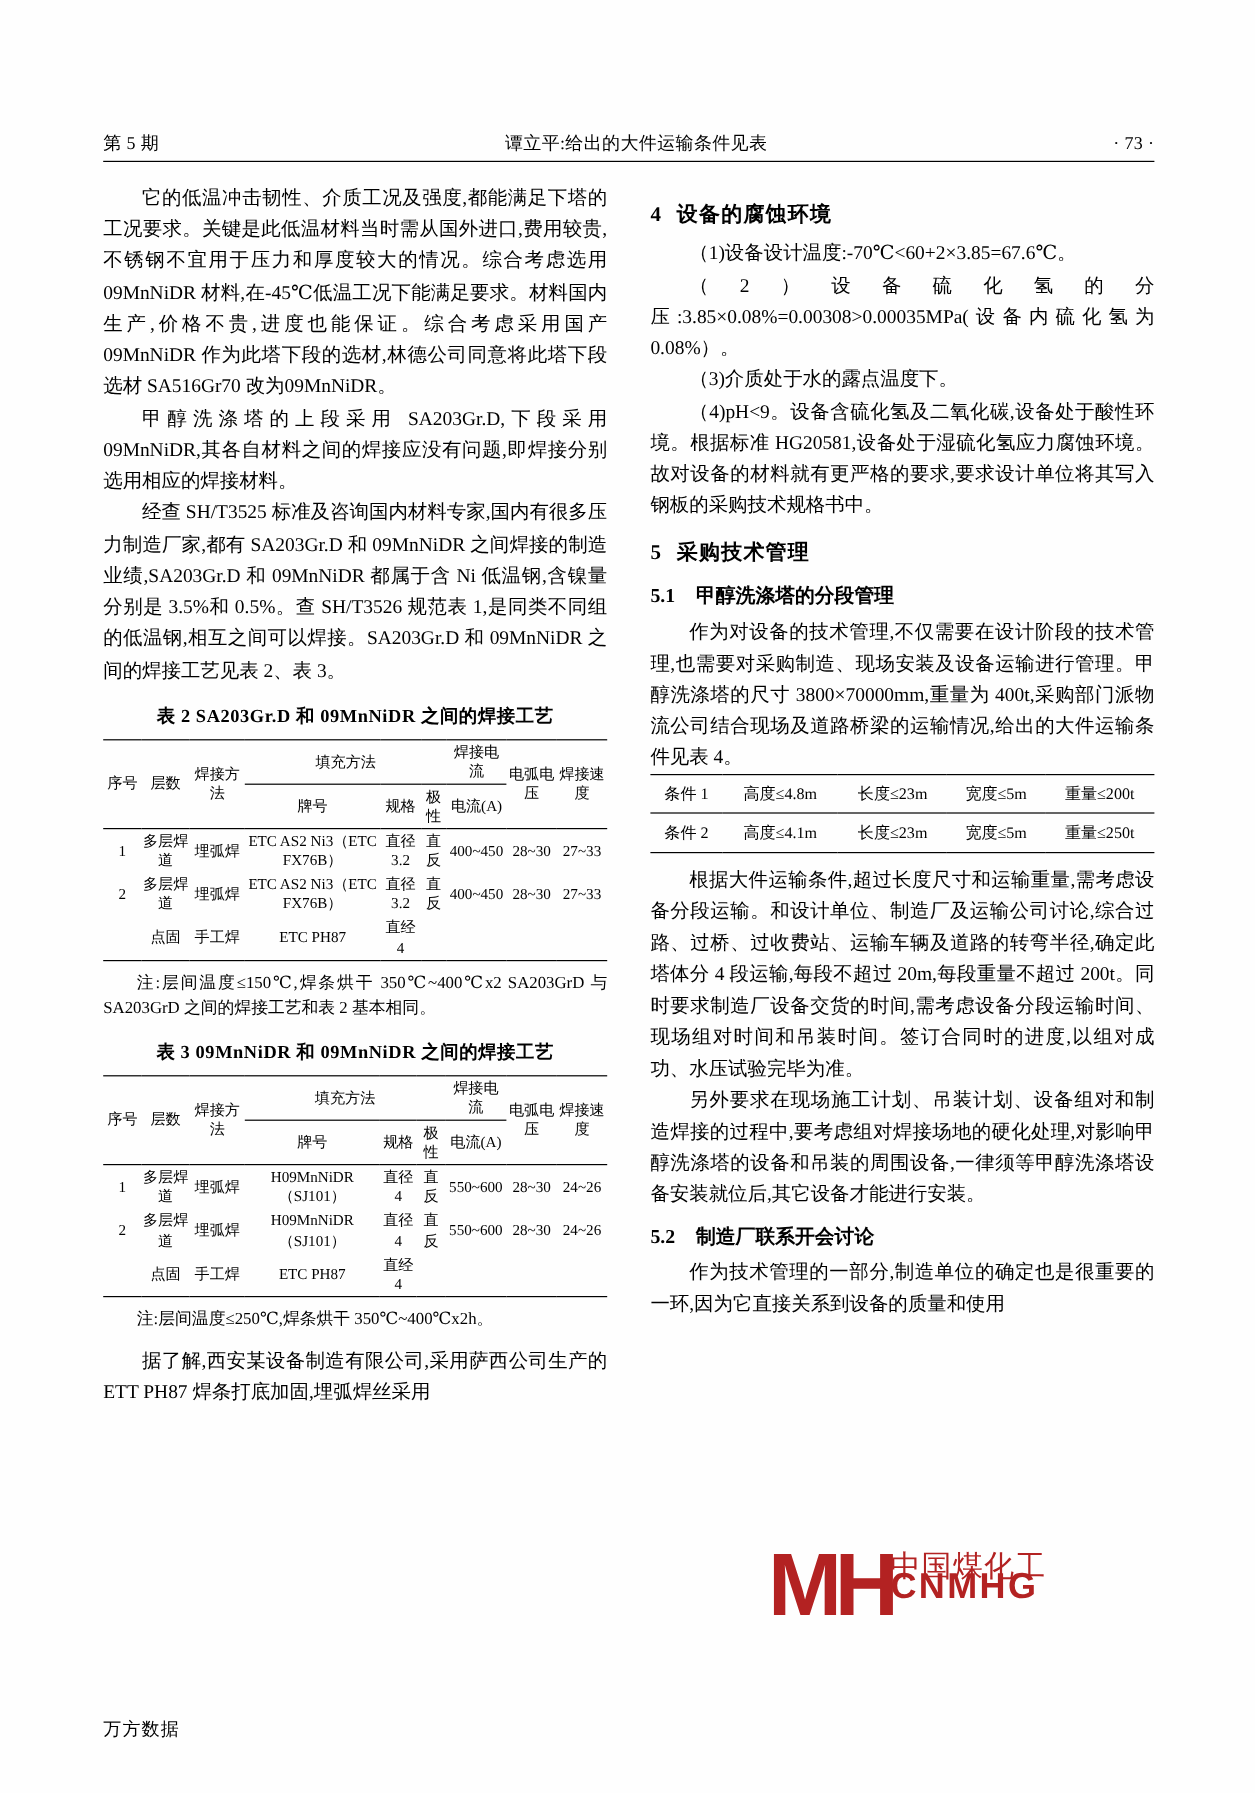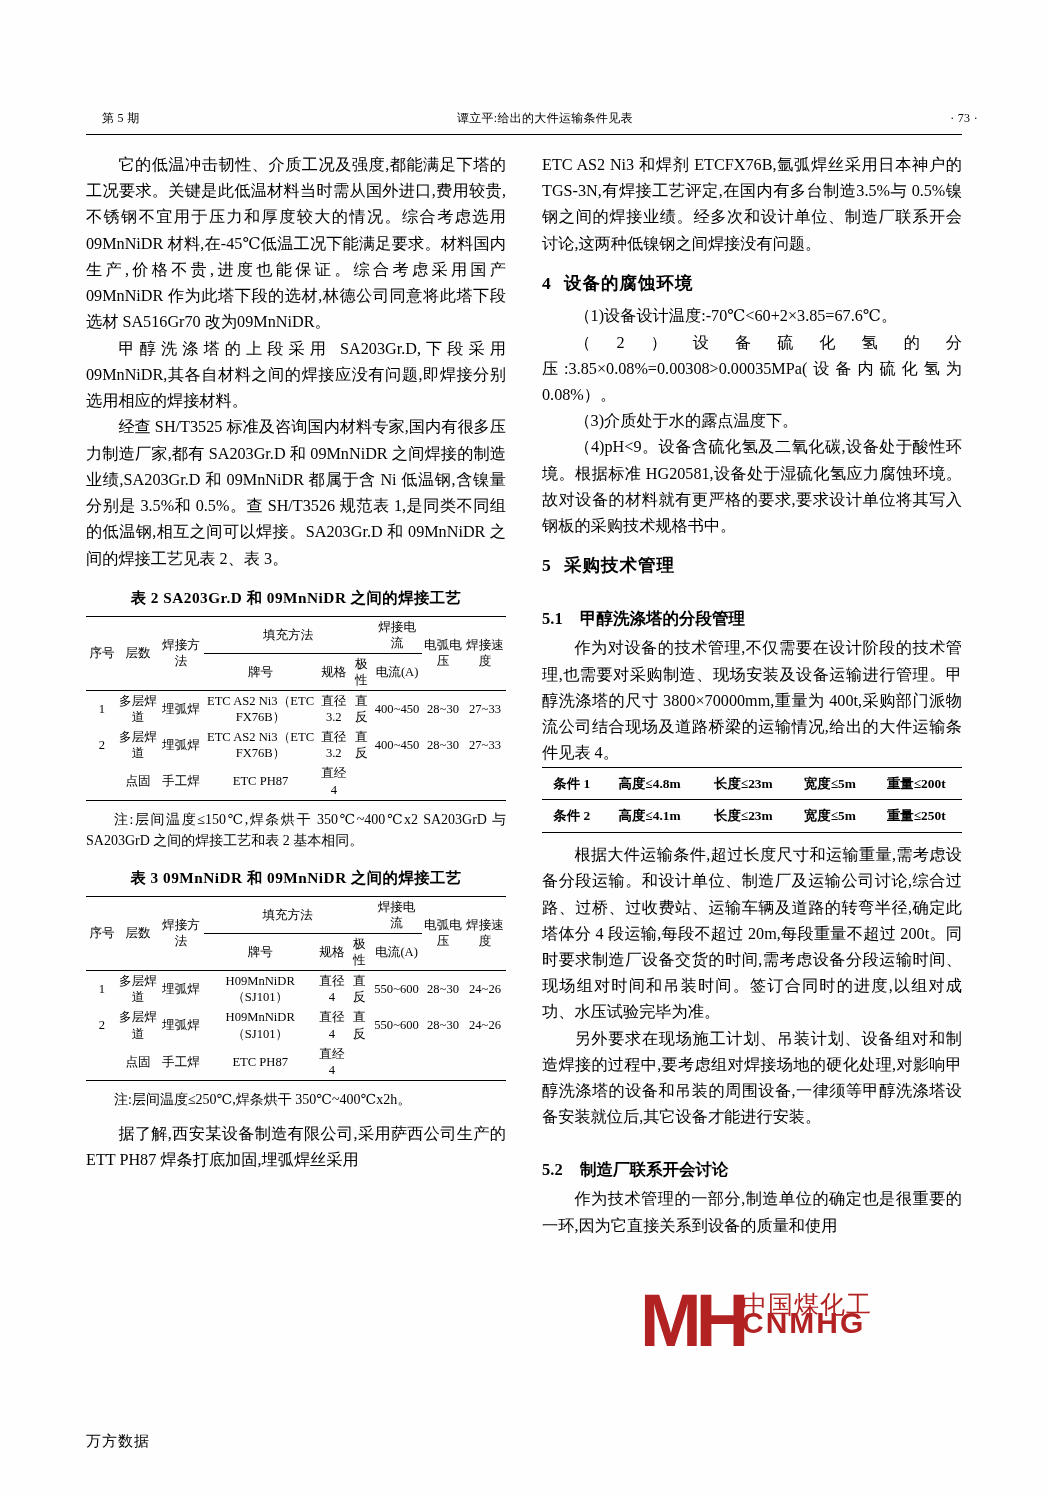--- a/index.html
+++ b/index.html
@@ -17,23 +17,23 @@
   }
   .page {
     position: absolute;
     left: 0; top: 0;
     width: 1046px; height: 1494px;
     background: #fefefe;
   }
   
   .header {
     position: absolute;
-    left: 102px; top: 110px;
+    left: 86px; top: 110px;
     width: 876px;
-    font-size: 12px;
+    font-size: 15px;
     display: flex;
     justify-content: space-between;
     align-items: baseline;
     letter-spacing: 0.3px;
   }
   .header .hl { white-space: nowrap; }
   .header .hc { flex: 1; text-align: center; }
   .header .hr { white-space: nowrap; }
   .rule {
     position: absolute;
@@ -63,21 +63,21 @@
     font-size: 17.5px;
     font-weight: bold;
     margin: 12px 0 6px 0;
     text-indent: 0;
     letter-spacing: 1px;
   }
   h2.sec .num { display: inline-block; width: 22px; }
   h3.subsec {
     font-size: 16.5px;
     font-weight: bold;
-    margin: 26px 0 3px 0;
+    margin: 9px 0 3px 0;
     text-indent: 0;
   }
   h3.subsec .num { display: inline-block; width: 38px; }
   .tbl-caption {
     text-align: center;
     font-weight: bold;
     font-size: 15.3px;
     margin: 14px 0 5px 0;
     text-indent: 0;
     letter-spacing: 0.5px;
@@ -104,21 +104,20 @@
     line-height: 1.55;
   }
   table.trans {
     width: 100%;
     border-collapse: collapse;
     font-size: 13.4px;
     text-align: center;
   }
   table.trans td {
     padding: 5px 2px;
-    font-weight: bold;
   }
   .footer {
     position: absolute;
     left: 86px; top: 1432px;
     font-size: 15px;
     letter-spacing: 1px;
   }
   
   .watermark {
     position: absolute;
@@ -279,21 +278,20 @@
         <td></td>
       </tr>
     </tbody>
       </table>
     <p class="note">注:层间温度≤250℃,焊条烘干 350℃~400℃x2h。</p>
 
     <p style="margin-top:10px">据了解,西安某设备制造有限公司,采用萨西公司生产的 ETT PH87 焊条打底加固,埋弧焊丝采用</p>
   </div>
 
   <div class="col col-right">
-    <p class="noindent">ETC AS2 Ni3 和焊剂 ETCFX76B,氩弧焊丝采用日本神户的 TGS-3N,有焊接工艺评定,在国内有多台制造3.5%与 0.5%镍钢之间的焊接业绩。经多次和设计单位、制造厂联系开会讨论,这两种低镍钢之间焊接没有问题。</p>
 
     <h2 class="sec">
       <span class="num">4</span><span>设备的腐蚀环境</span>
     </h2>
     <p>（1)设备设计温度:-70℃&lt;60+2×3.85=67.6℃。</p>
     <p>（2）设备硫化氢的分压:3.85×0.08%=0.00308&gt;0.00035MPa(设备内硫化氢为 0.08%）。</p>
     <p>（3)介质处于水的露点温度下。</p>
     <p>（4)pH&lt;9。设备含硫化氢及二氧化碳,设备处于酸性环境。根据标准 HG20581,设备处于湿硫化氢应力腐蚀环境。故对设备的材料就有更严格的要求,要求设计单位将其写入钢板的采购技术规格书中。</p>
 
     <h2 class="sec">

